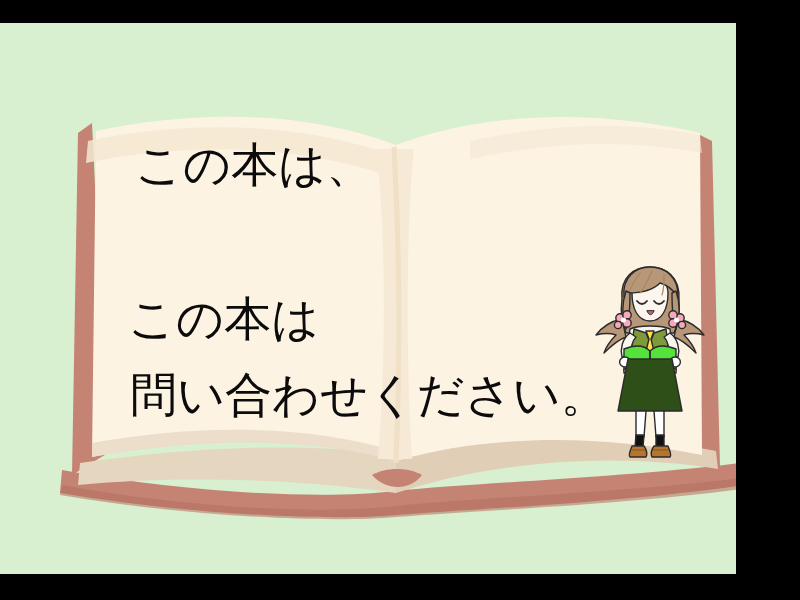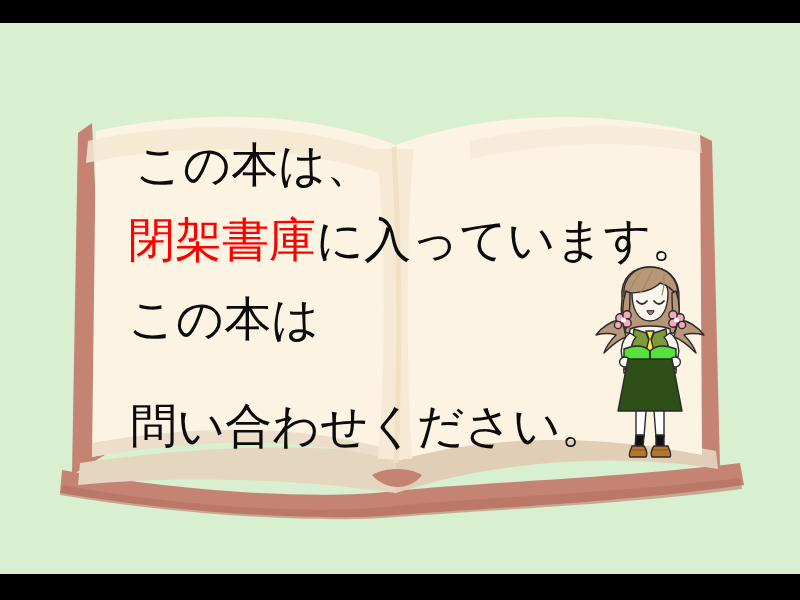--- a/index.html
+++ b/index.html
@@ -9,21 +9,21 @@
   }
   body {
     width: 800px;
     height: 600px;
     overflow: hidden;
     font-family: "Liberation Sans", "DejaVu Sans", sans-serif;
   }
 
   #stage {
     position: relative;
-    width: 800px;
+    width: 736px;
     height: 600px;
     background: #000000;
     overflow: hidden;
   }
 
   
   .bar {
     position: absolute;
     left: 0;
     width: 800px;
@@ -72,21 +72,21 @@
     font-size: 47px;
     line-height: 1;
     color: #0b0b0b;
     letter-spacing: 0px;
   }
   .line .hl { color: #ff0000; }
 
   .line.l1 { left: 135px; top: 118px; }
   .line.l2 { left: 128px; top: 193px; }
   .line.l3 { left: 128px; top: 272px; }
-  .line.l4 { left: 130px; top: 348px; margin-top: 31px; }
+  .line.l4 { left: 130px; top: 348px; }
 
   
   #girl {
     position: absolute;
     left: 594px;
     top: 263px;
     width: 112px;
     height: 200px;
     z-index: 30;
   }
@@ -160,21 +160,20 @@
       <path d="M376,126 C 386,200 386,340 378,436 L 412,436 C 406,340 406,200 414,126 Z" fill="#f6ead6"></path>
       <path d="M394,124 C 400,230 400,340 396,440" stroke="#efe0c6" stroke-width="5" fill="none"></path>
 
       <path d="M372,452 C 386,444 408,444 422,452 C 410,468 386,468 372,452 Z" fill="#c48373"></path>
     </svg>
   </div>
 
   <div id="text-block">
     <div class="line l1">この本は、</div>
 
-    <div class="line l2"><span class="hl">閉架書庫</span><span>に入っています。</span></div>
 
     <div class="line l3">この本は</div>
 
     <div class="line l4">問い合わせください。</div>
   </div>
 
   <div id="girl">
     <svg viewBox="0 0 112 200" xmlns="http://www.w3.org/2000/svg">
       <g stroke="#2b2b2b" stroke-width="1.4" stroke-linejoin="round" stroke-linecap="round">
 

